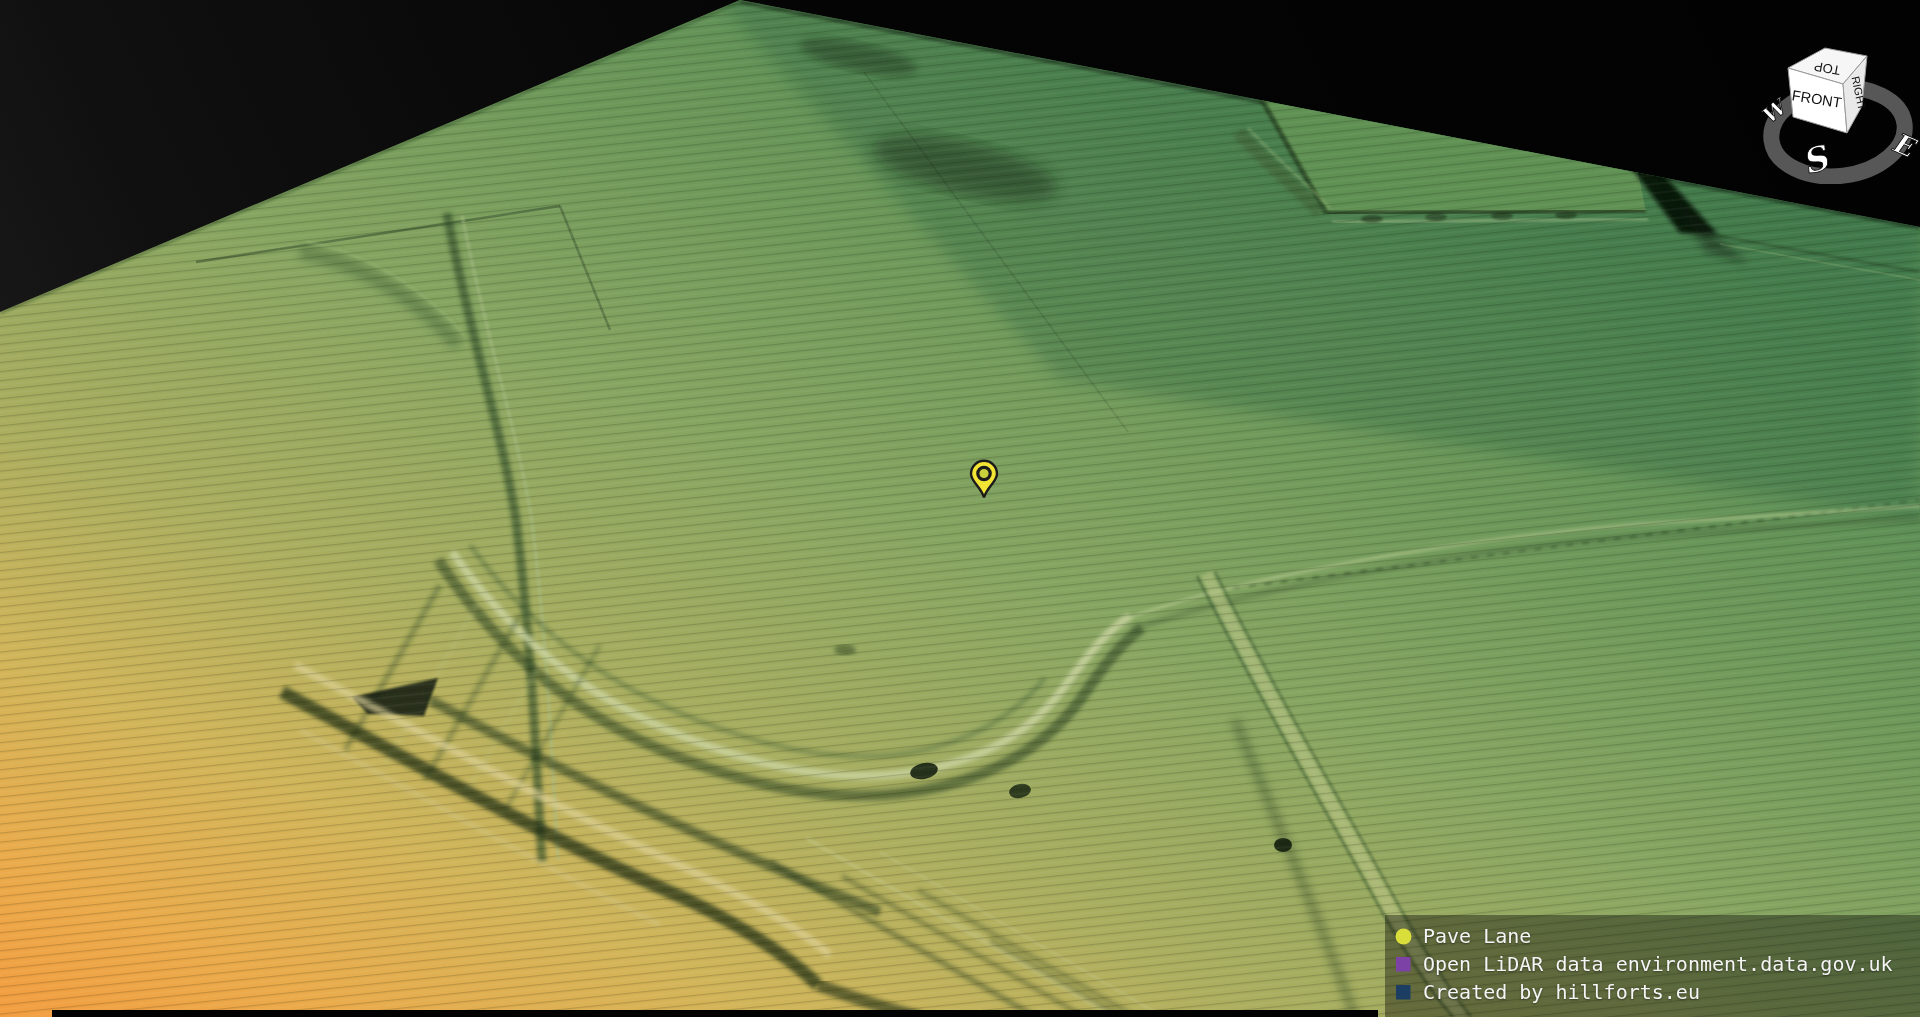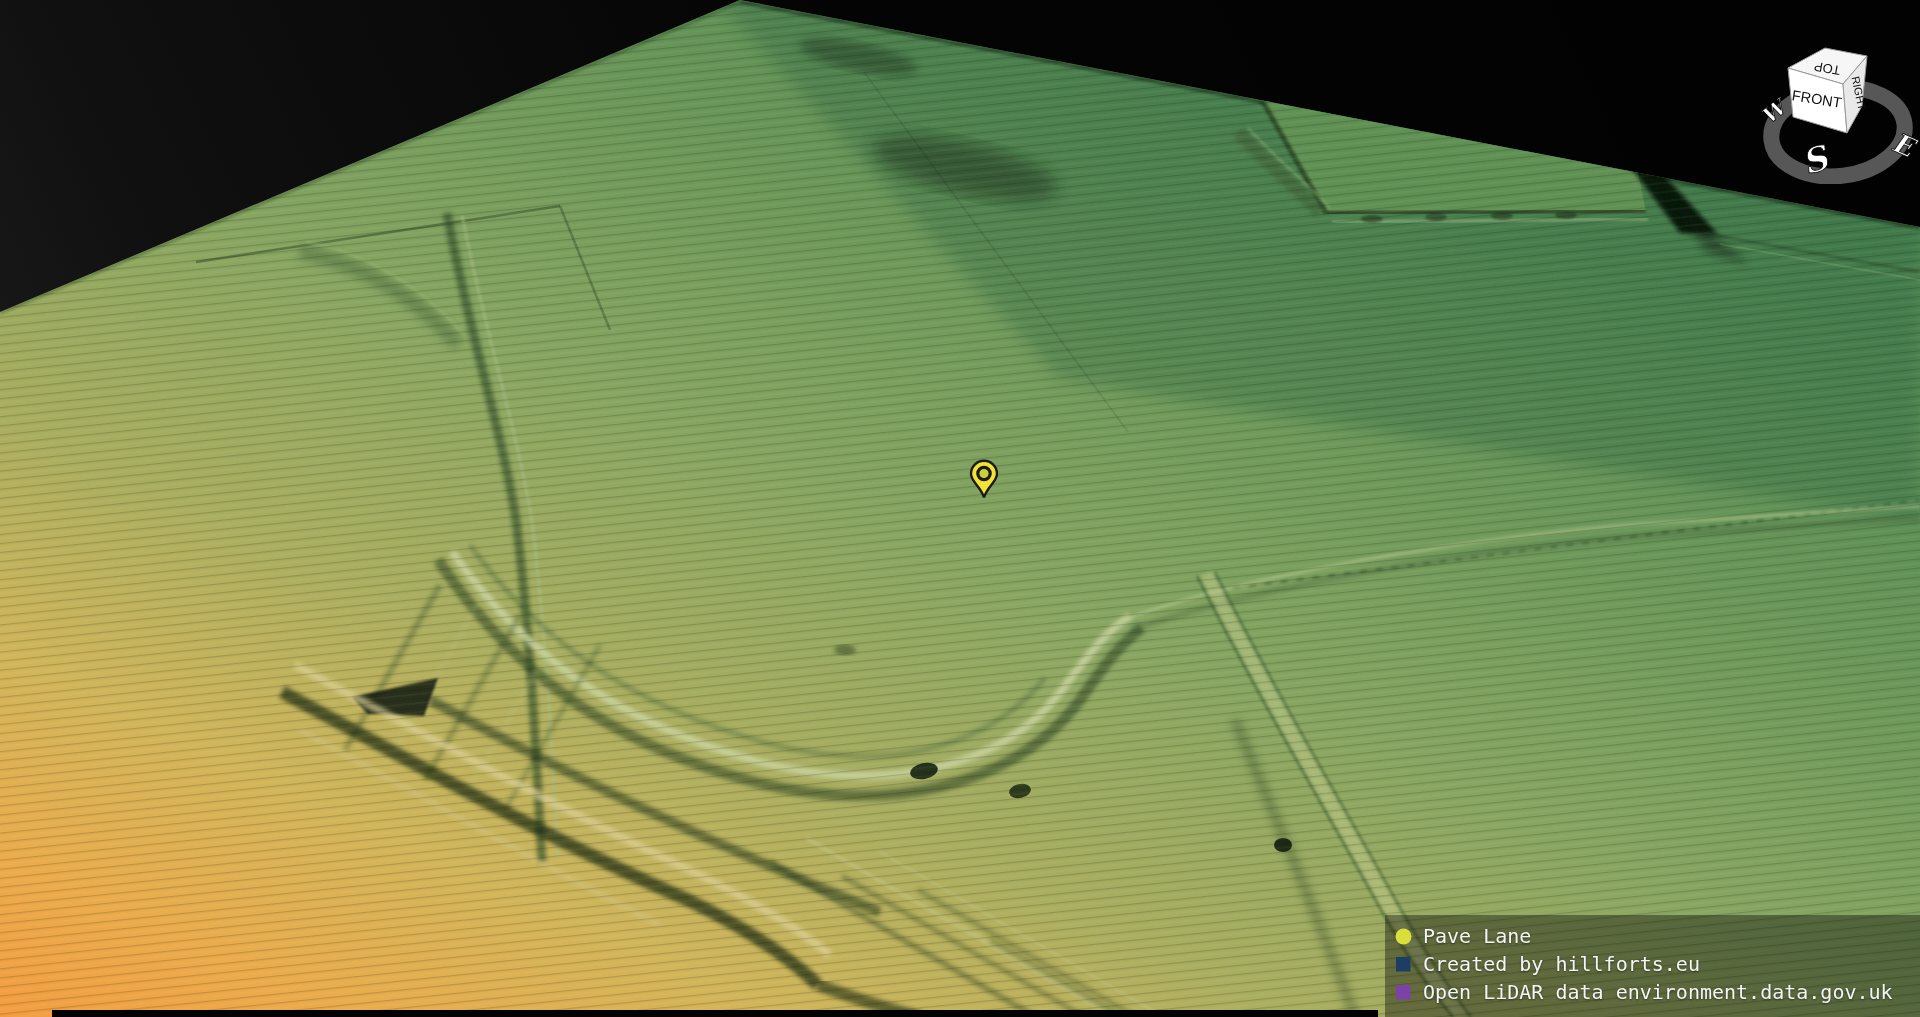--- a/index.html
+++ b/index.html
@@ -196,25 +196,25 @@
 
   <div class="legend">
     <div class="legend-row">
       <svg class="swatch" width="17" height="17">
         <circle cx="8.5" cy="8.5" r="8" fill="#d9de3b"></circle>
       </svg>
       <span class="legend-label">Pave Lane</span>
     </div>
     <div class="legend-row">
       <svg class="swatch" width="17" height="17">
+        <rect x="1" y="1" width="14.5" height="14.5" fill="#7d42a5"></rect>
+      </svg>
+      <span class="legend-label">Open LiDAR data environment.data.gov.uk</span>
+    </div>
+    <div class="legend-row">
+      <svg class="swatch" width="17" height="17">
         <rect x="1" y="1" width="14.5" height="14.5" fill="#1d3e63"></rect>
       </svg>
       <span class="legend-label">Created by hillforts.eu</span>
     </div>
-    <div class="legend-row">
-      <svg class="swatch" width="17" height="17">
-        <rect x="1" y="1" width="14.5" height="14.5" fill="#7d42a5"></rect>
-      </svg>
-      <span class="legend-label">Open LiDAR data environment.data.gov.uk</span>
-    </div>
   </div>
 
 </div>
 
 </body></html>

